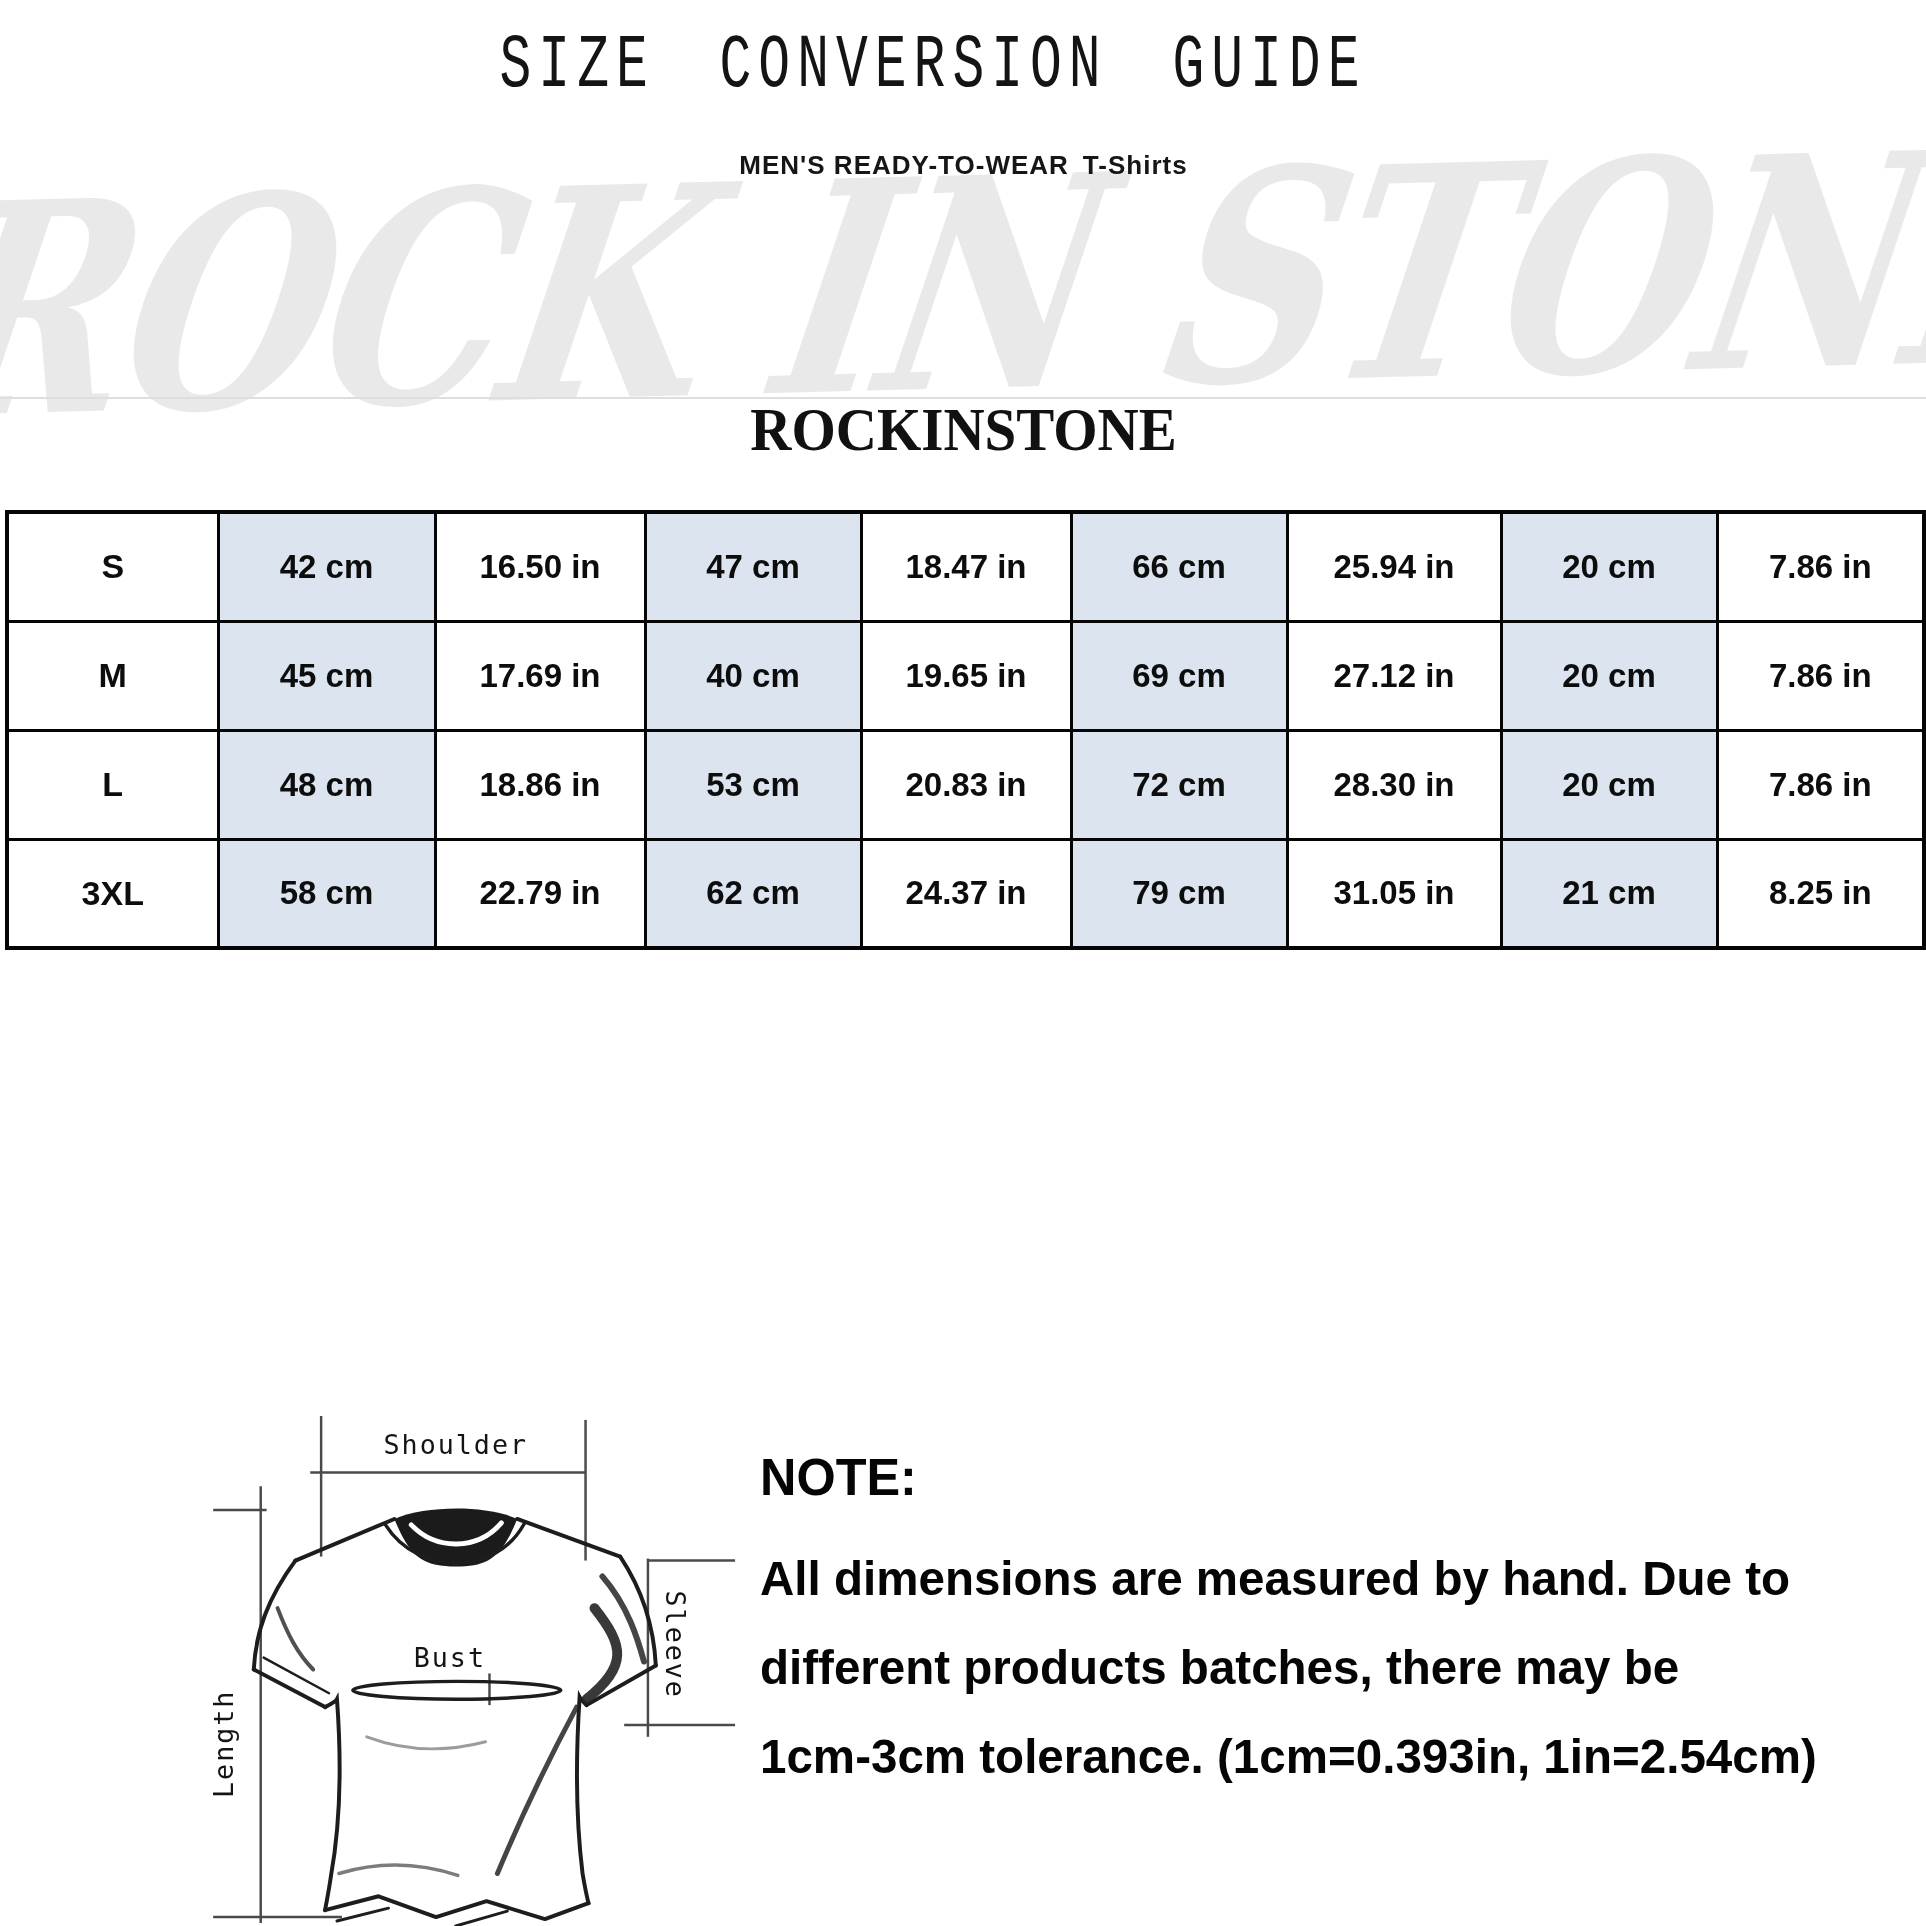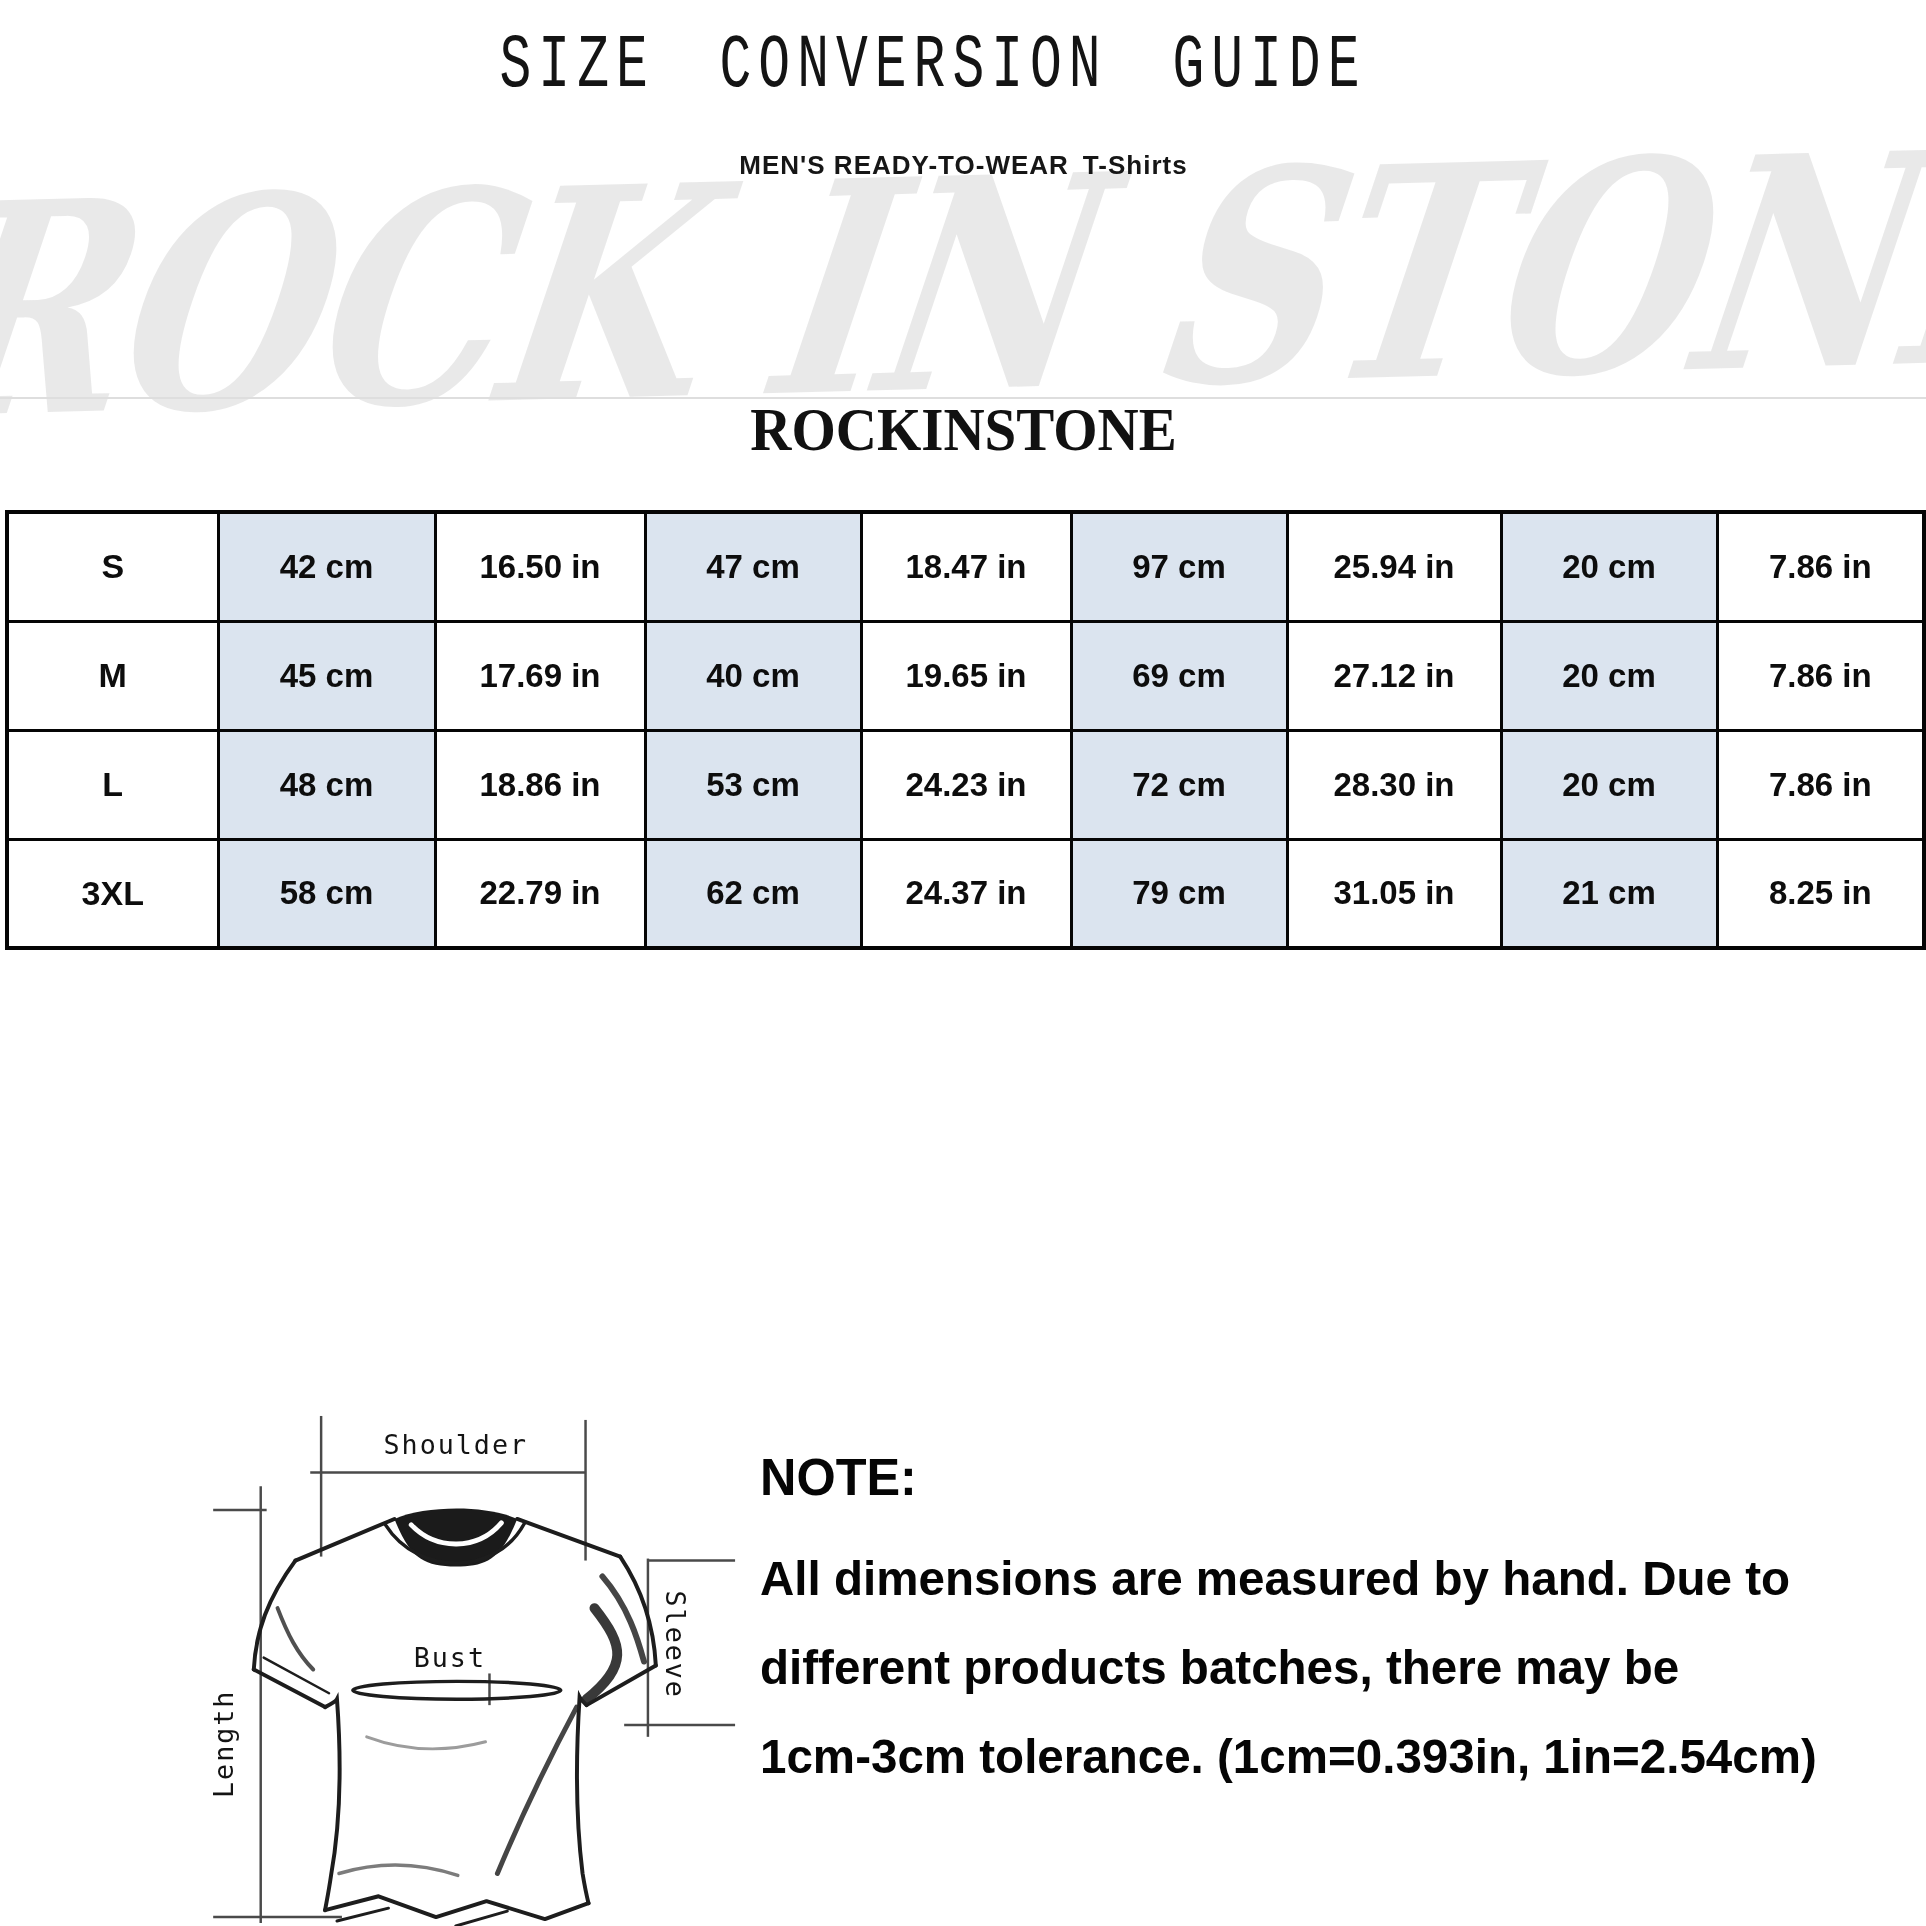--- a/index.html
+++ b/index.html
@@ -134,42 +134,42 @@
         <col style="width:216px">
         <col style="width:207px">
     </colgroup>
     <tbody>
       <tr class="data-row">
         <td class="rowlabel">S</td>
         <td class="blue">42 cm</td>
         <td>16.50 in</td>
         <td class="blue">47 cm</td>
         <td>18.47 in</td>
-        <td class="blue">97 cm</td>
+        <td class="blue">66 cm</td>
         <td>25.94 in</td>
         <td class="blue">20 cm</td>
         <td>7.86 in</td>
       </tr>
       <tr class="data-row">
         <td class="rowlabel">M</td>
         <td class="blue">45 cm</td>
         <td>17.69 in</td>
         <td class="blue">40 cm</td>
         <td>19.65 in</td>
         <td class="blue">69 cm</td>
         <td>27.12 in</td>
         <td class="blue">20 cm</td>
         <td>7.86 in</td>
       </tr>
       <tr class="data-row">
         <td class="rowlabel">L</td>
         <td class="blue">48 cm</td>
         <td>18.86 in</td>
         <td class="blue">53 cm</td>
-        <td>24.23 in</td>
+        <td>20.83 in</td>
         <td class="blue">72 cm</td>
         <td>28.30 in</td>
         <td class="blue">20 cm</td>
         <td>7.86 in</td>
       </tr>
       <tr class="data-row">
         <td class="rowlabel">3XL</td>
         <td class="blue">58 cm</td>
         <td>22.79 in</td>
         <td class="blue">62 cm</td>

